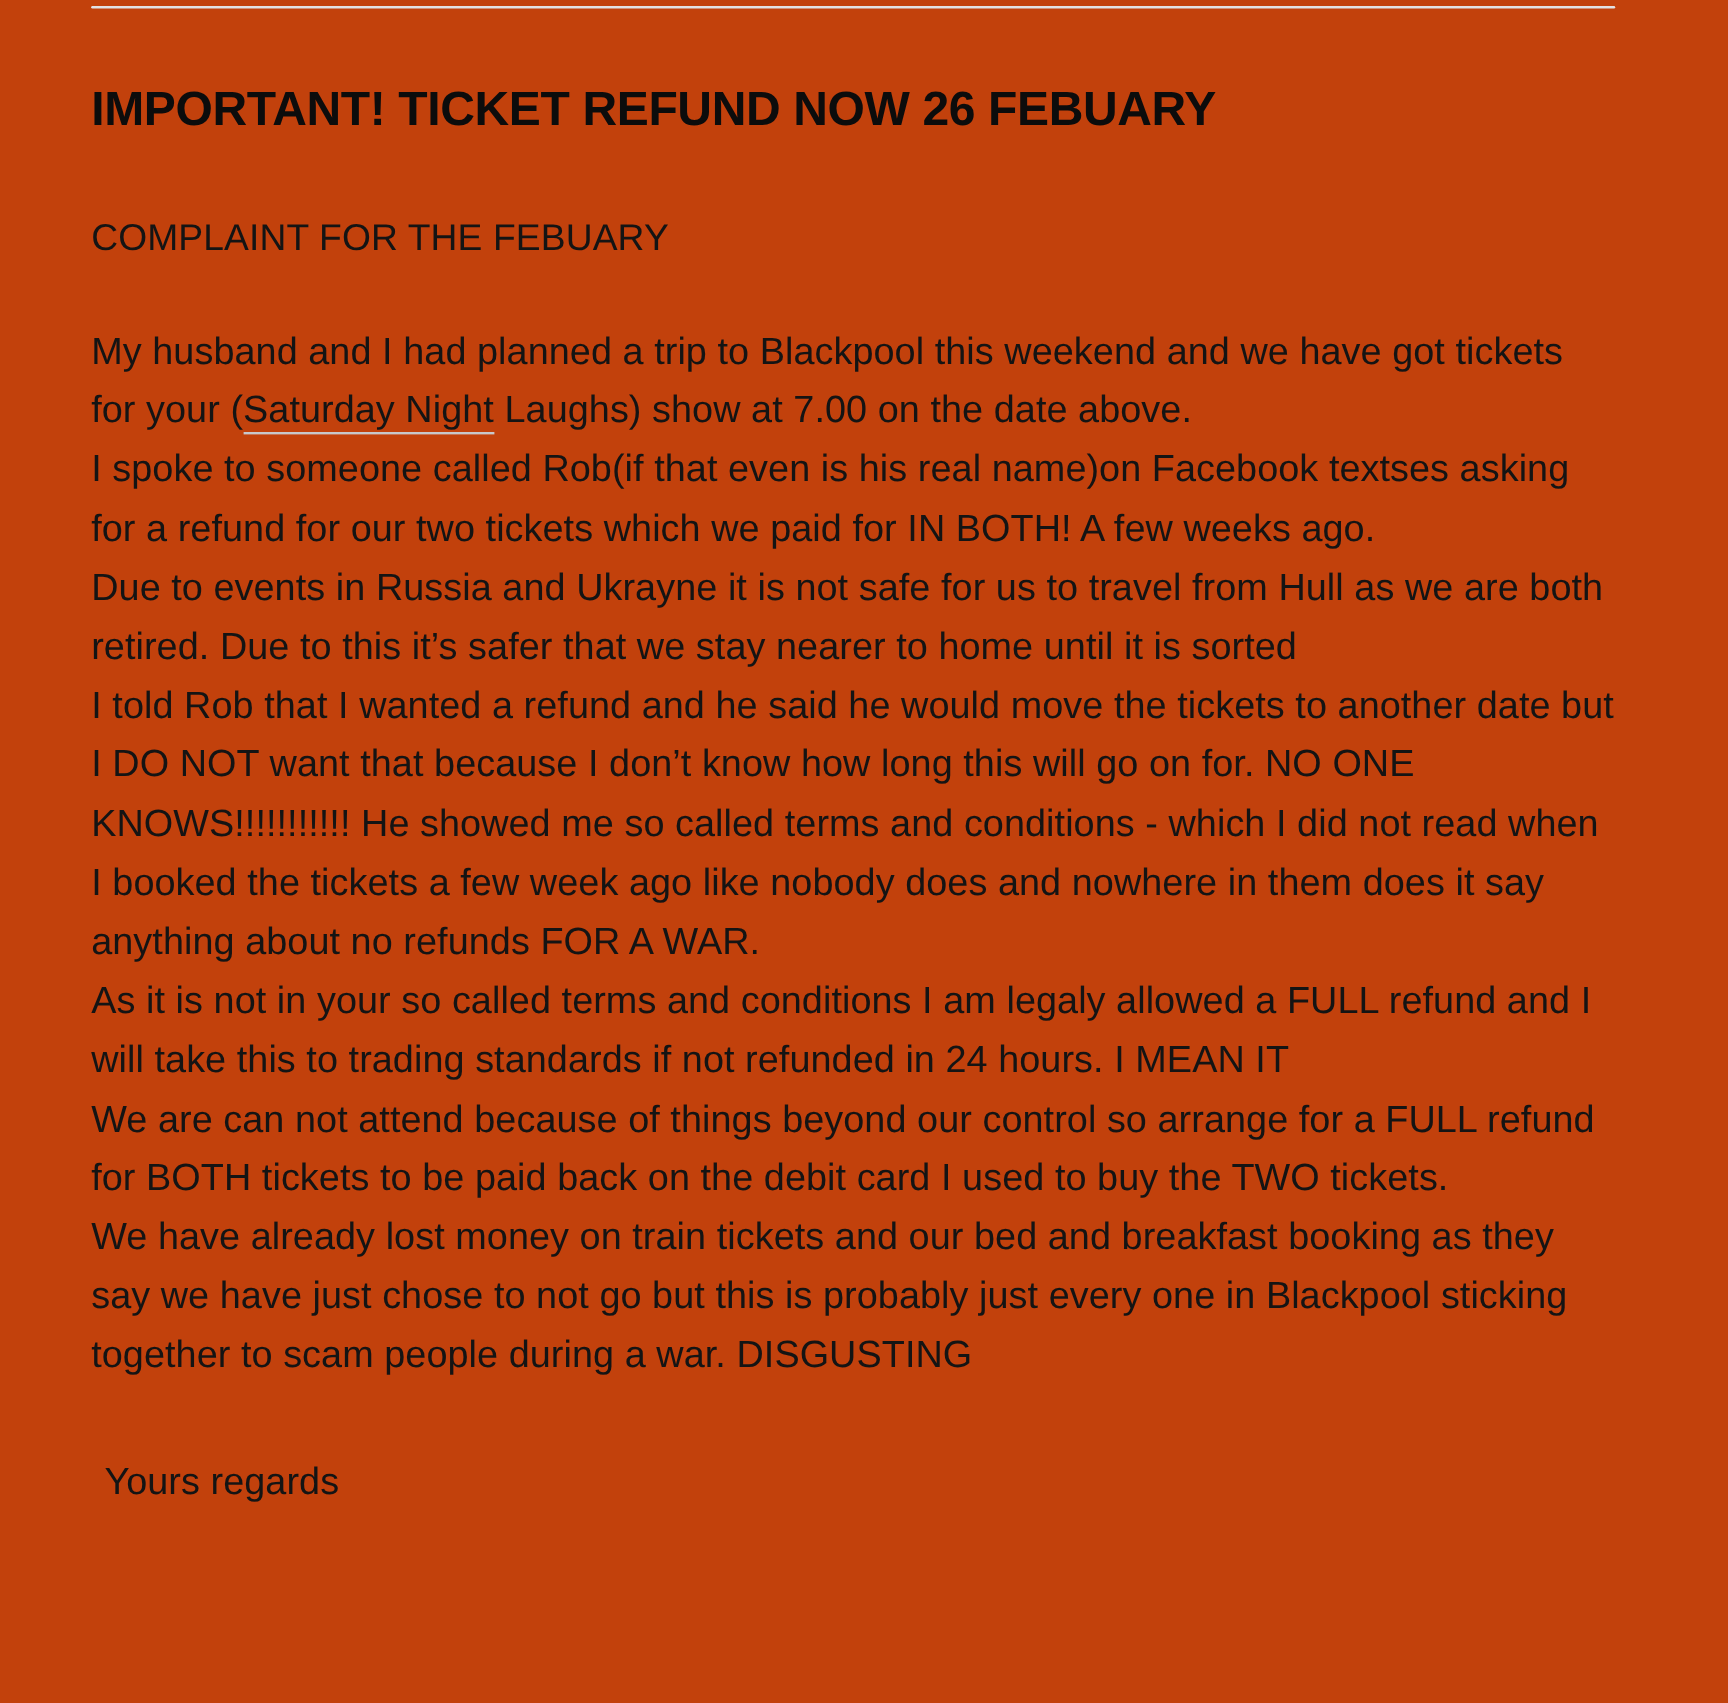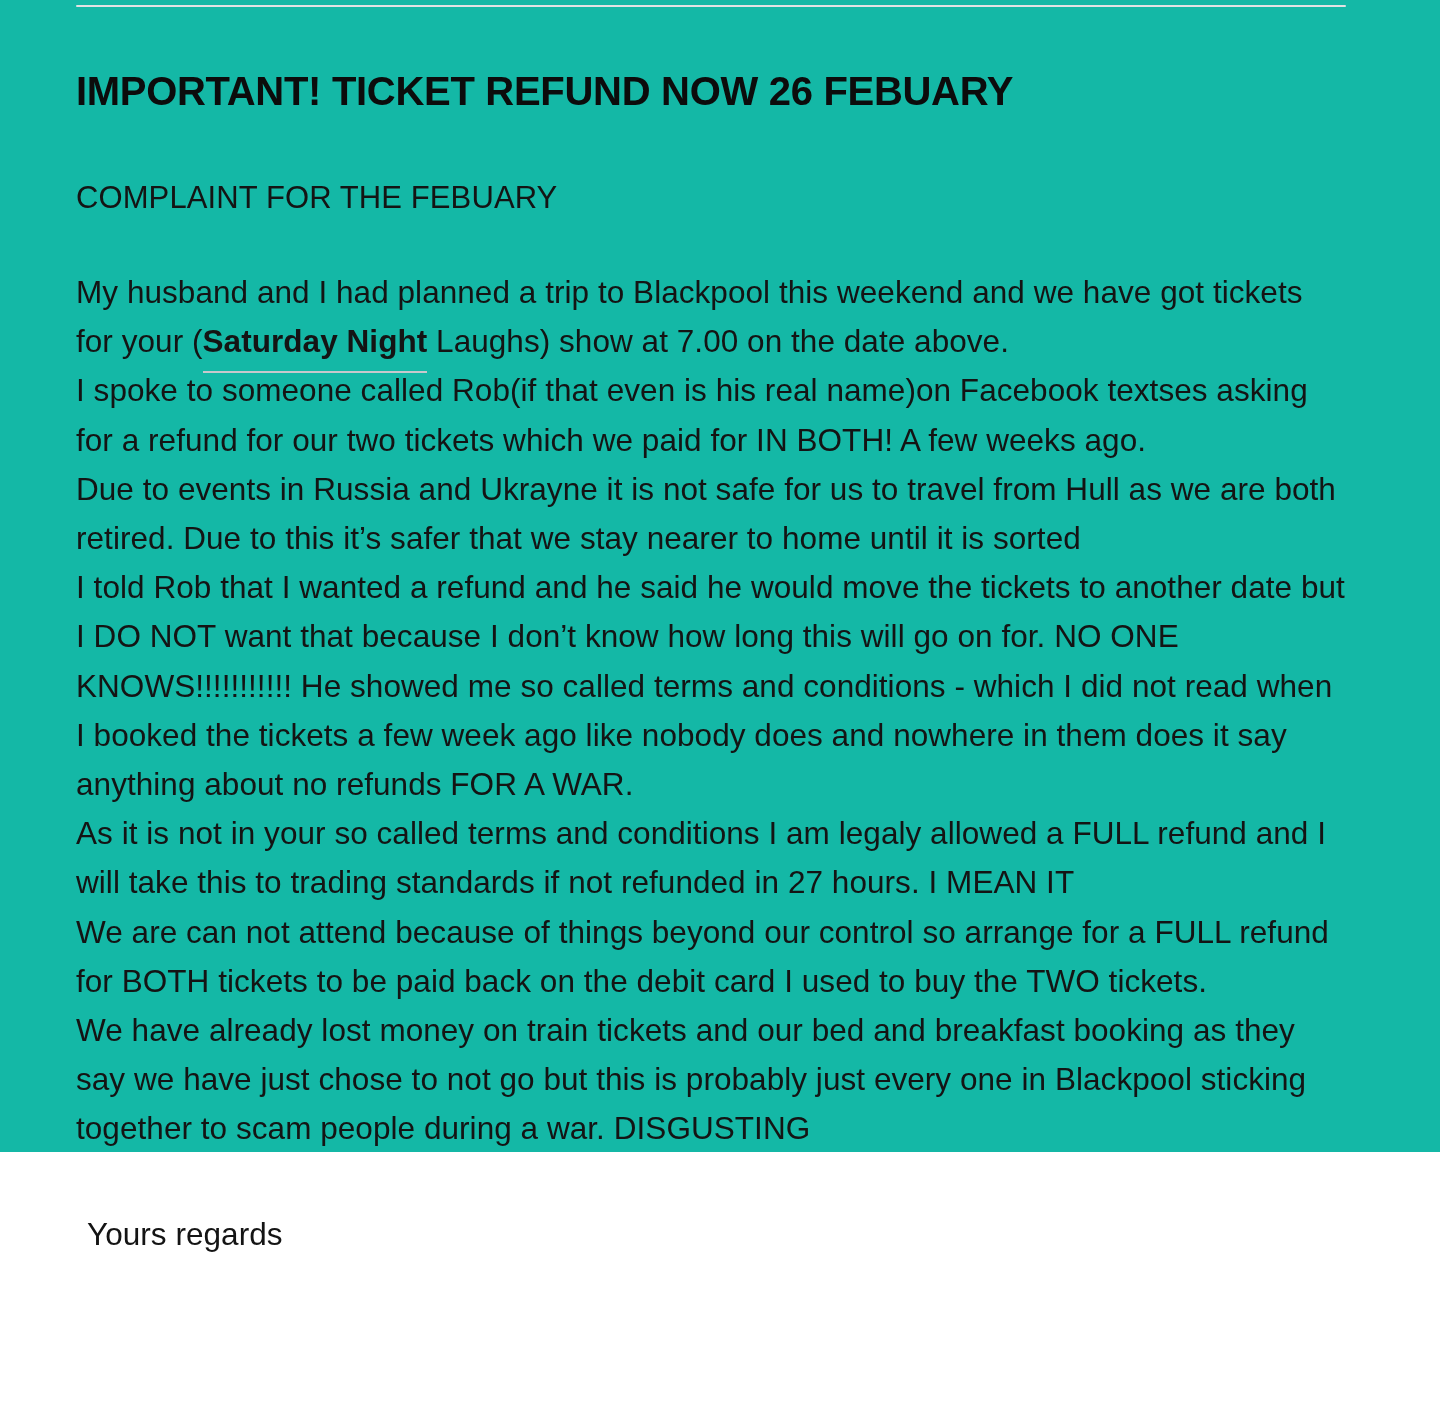--- a/index.html
+++ b/index.html
@@ -12,22 +12,22 @@
     width: 1440px;
     height: 1419px;
     font-family: "Liberation Sans", "DejaVu Sans", sans-serif;
     color: #111111;
     overflow: hidden;
     position: relative;
   }
   .page {
     position: relative;
     width: 1440px;
-    height: 1152px;
-    background: #14b8a6;
+    height: 1419px;
+    background: #c2410c;
     box-sizing: border-box;
   }
   
   .top-divider {
     position: absolute;
     left: 76px;
     top: 5px;
     width: 1270px;
     height: 2px;
     background: #e2e2e4;
@@ -63,22 +63,21 @@
     color: #141414;
     margin: 0;
     padding-top: 46px;
     letter-spacing: 0.05px;
   }
   .letter-body .para {
     margin: 0;
   }
   .spell-underline {
     border-bottom: 2px solid #c8c8cc;
-    padding-bottom: 12px;
-    font-weight: bold;
+    padding-bottom: 1px;
   }
   .signoff {
     font-size: 31.5px;
     line-height: 49.2px;
     color: #141414;
     margin: 11px;
     padding-top: 45px;
     letter-spacing: 0.05px;
   }
 </style>
@@ -98,21 +97,21 @@
     <div class="letter-body">
 
       <p class="para"><span>My husband and I had planned a trip to Blackpool this weekend and we have got tickets for your (</span><span class="spell-underline">Saturday Night</span><span> Laughs) show at 7.00 on the date above.</span></p>
 
       <p class="para">I spoke to someone called Rob(if that even is his real name)on Facebook textses asking for a refund for our two tickets which we paid for IN BOTH! A few weeks ago.</p>
 
       <p class="para">Due to events in Russia and Ukrayne it is not safe for us to travel from Hull as we are both retired. Due to this it’s safer that we stay nearer to home until it is sorted</p>
 
       <p class="para">I told Rob that I wanted a refund and he said he would move the tickets to another date but I DO NOT want that because I don’t know how long this will go on for. NO ONE KNOWS!!!!!!!!!!! He showed me so called terms and conditions - which I did not read when I booked the tickets a few week ago like nobody does and nowhere in them does it say anything about no refunds FOR A WAR.</p>
 
-      <p class="para">As it is not in your so called terms and conditions I am legaly allowed a FULL refund and I will take this to trading standards if not refunded in 27 hours. I MEAN IT</p>
+      <p class="para">As it is not in your so called terms and conditions I am legaly allowed a FULL refund and I will take this to trading standards if not refunded in 24 hours. I MEAN IT</p>
 
       <p class="para">We are can not attend because of things beyond our control so arrange for a FULL refund for BOTH tickets to be paid back on the debit card I used to buy the TWO tickets.</p>
 
       <p class="para">We have already lost money on train tickets and our bed and breakfast booking as they say we have just chose to not go but this is probably just every one in Blackpool sticking together to scam people during a war. DISGUSTING</p>
 
 
     </div>
 
     <p class="signoff">Yours regards</p>
 

